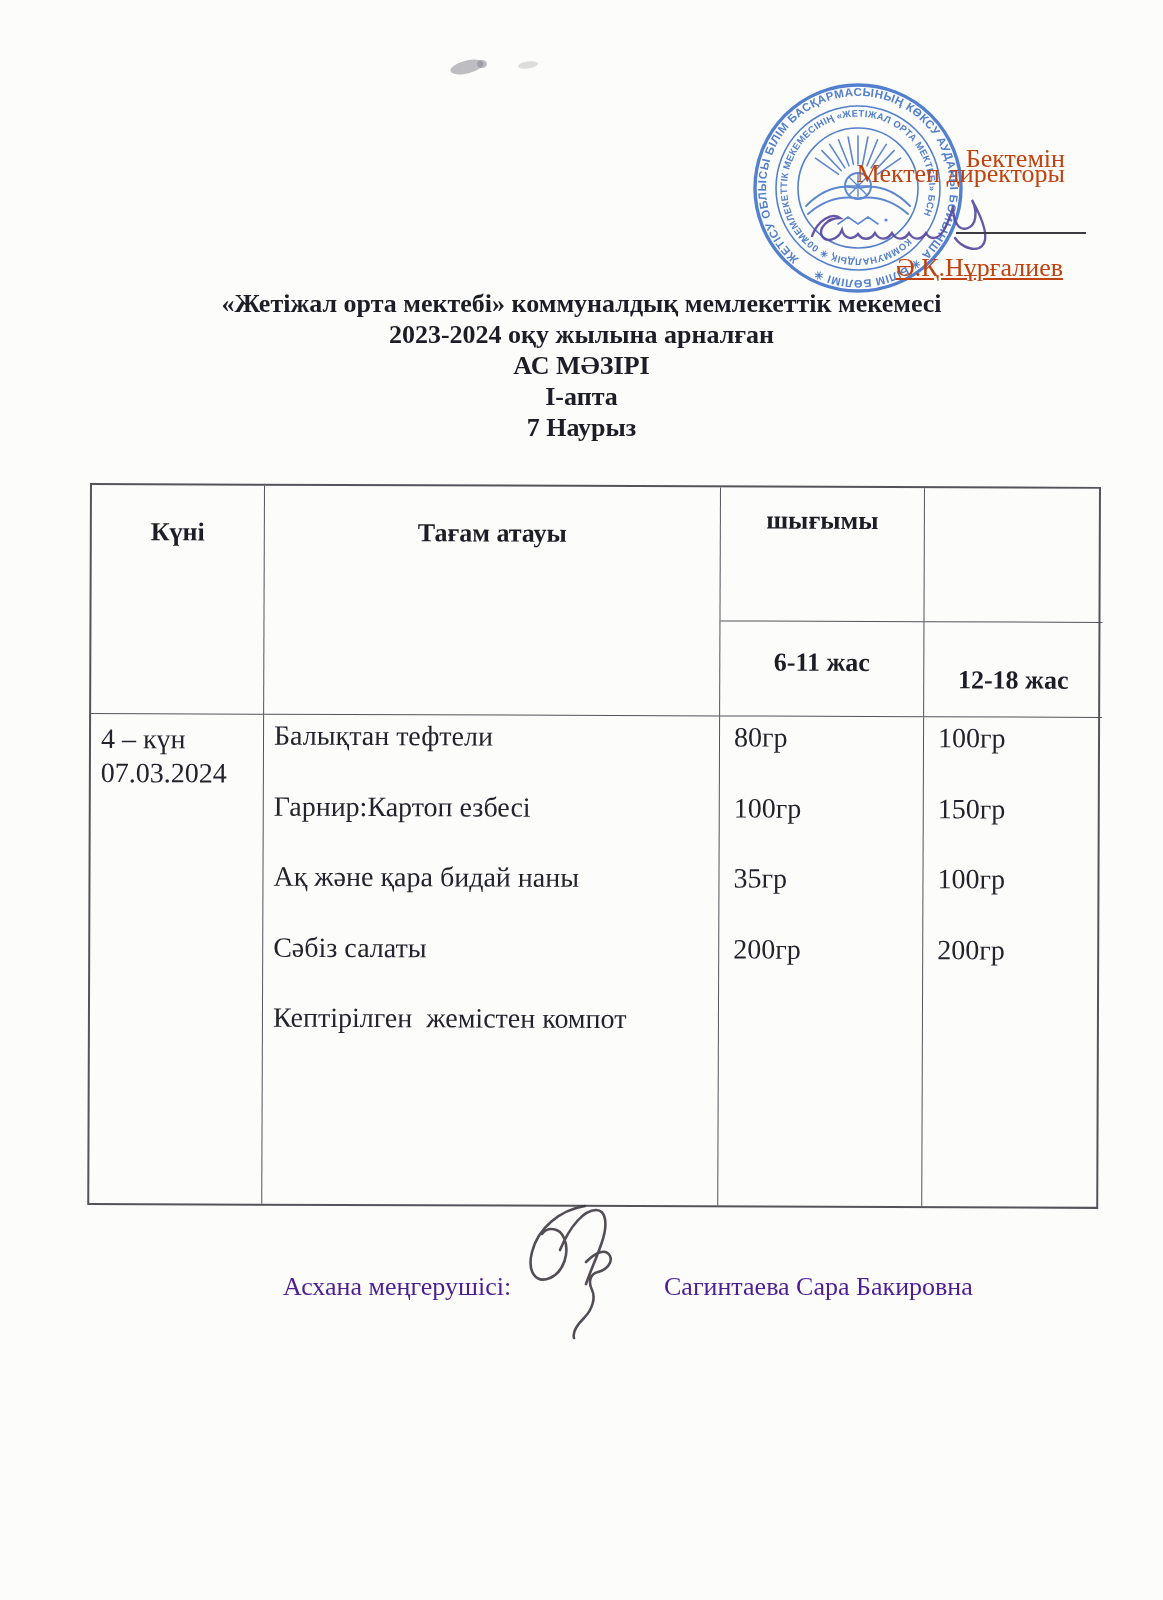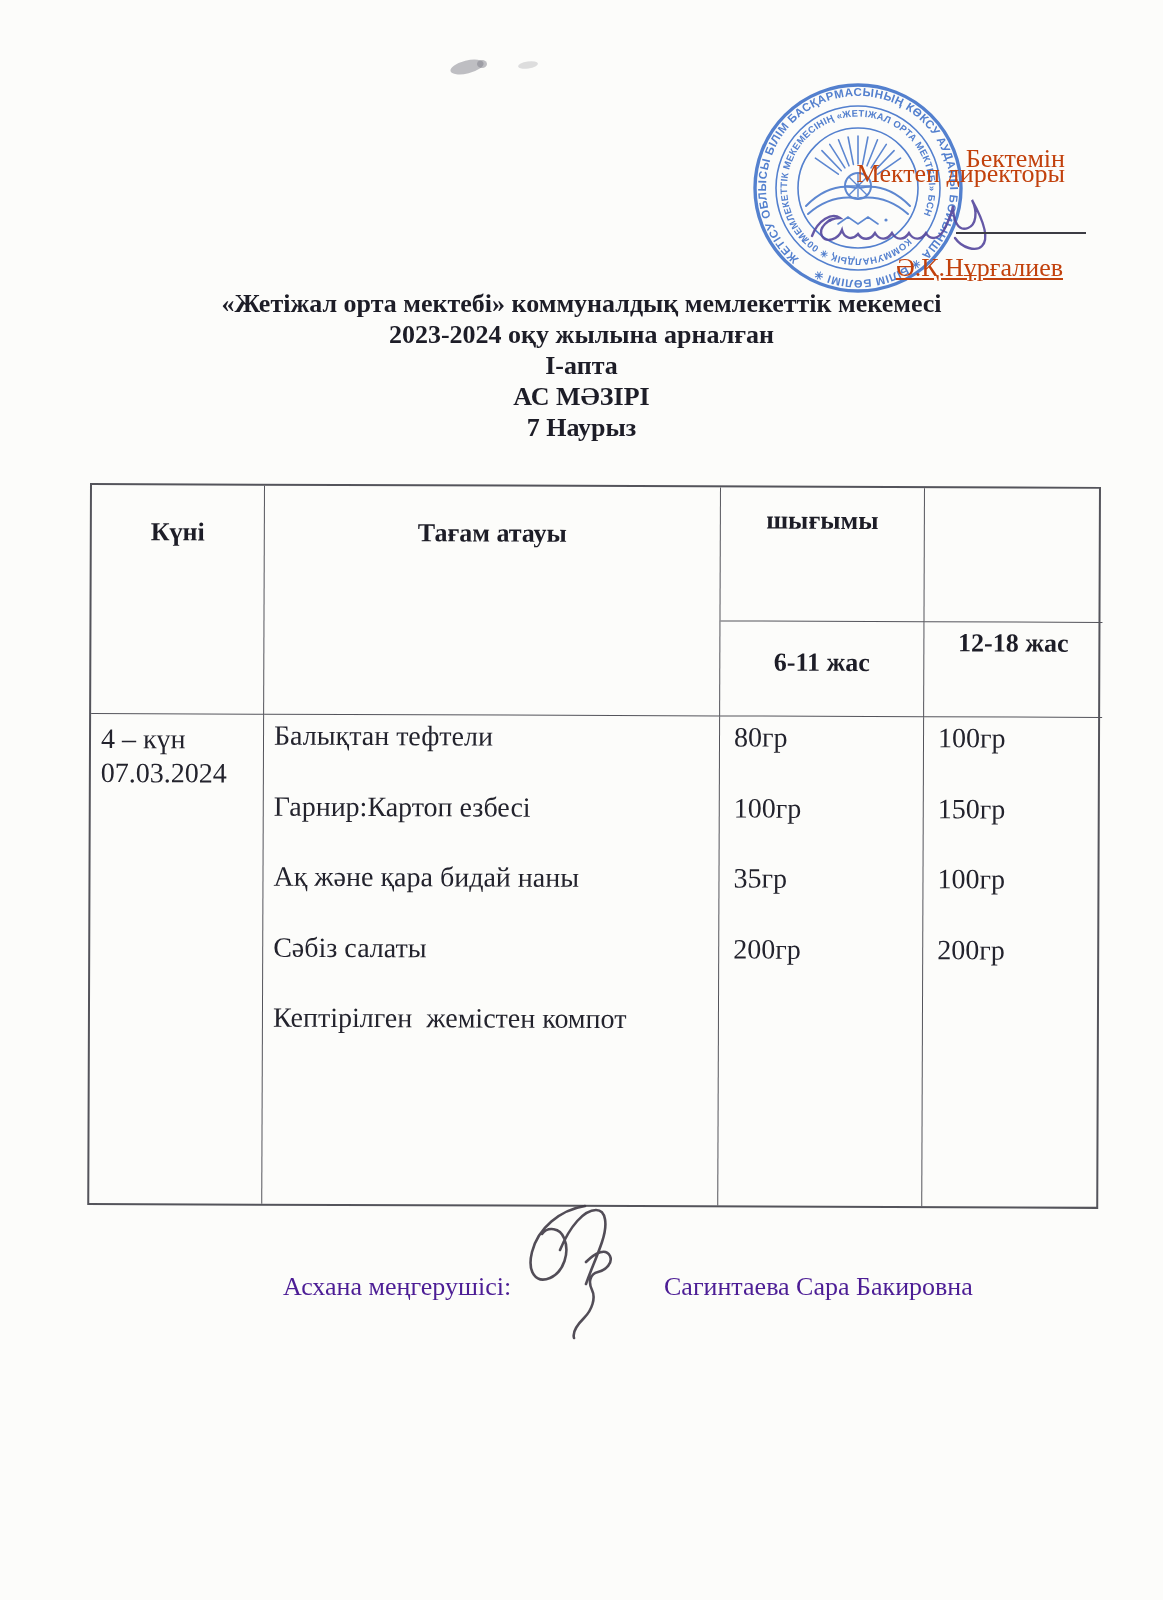--- a/index.html
+++ b/index.html
@@ -35,21 +35,21 @@
   .cell{box-sizing:border-box;}
   .b-r{border-right:1.6px solid #54545b;}
   .b-b{border-bottom:1.6px solid #54545b;}
   .hdr{font-weight:bold;font-size:26px;color:#1d1d27;}
   .hdr-center{display:flex;justify-content:center;align-items:flex-start;}
   .cell-day-header{grid-column:1;grid-row:1/3;padding-top:32px;}
   .cell-dish-header{grid-column:2;grid-row:1/3;padding-top:32px;}
   .cell-output-header{grid-column:3;grid-row:1;padding-top:18px;}
   .cell-empty-header{grid-column:4;grid-row:1;}
   .cell-age1{grid-column:3;grid-row:2;padding-top:26px;}
-  .cell-age2{grid-column:4;grid-row:2;padding-top:6px;}
+  .cell-age2{grid-column:4;grid-row:2;padding-top:21px;align-items:center;}
   .cell-body{grid-row:3;font-size:28px;}
   .cell-body-day{grid-column:1;padding:8px 0 0 10px;line-height:34px;}
   .cell-body-dish{grid-column:2;padding:5px 0 0 10px;}
   .cell-body-w1{grid-column:3;padding:5px 0 0 14px;}
   .cell-body-w2{grid-column:4;padding:5px 0 0 14px;}
   .menu-line{height:70.6px;white-space:pre;}
 
   
   .footer-text{font-size:26px;color:#4c1d95;}
 
@@ -99,22 +99,22 @@
 <svg class="abs" style="left:790px;top:180px;" width="300" height="80" viewBox="790 180 300 80">
   <path d="M 812 236 C 818 220 832 212 840 218 C 828 218 818 228 822 236 C 826 243 838 240 842 230 C 844 238 852 241 858 234 C 862 240 870 241 875 233 C 879 240 887 241 892 233 C 896 240 904 241 909 233 C 913 240 921 241 926 233 C 930 240 938 240 944 230 C 948 222 952 214 953 206 C 953 220 958 232 968 228 C 976 225 978 212 972 200 C 982 218 990 238 982 246 C 976 252 962 248 955 238" fill="none" stroke="#584a9e" stroke-width="2.4" stroke-linecap="round" opacity="0.92"></path>
 </svg>
 
 <div class="abs sig-underline" style="left:956px;top:232px;width:130px;"></div>
 <div class="abs approval-text" style="top:252px;right:100px;text-decoration:underline;">Ә.Қ.Нұрғалиев</div>
 
 <div class="abs title-block">
   <div class="title-line">«Жетіжал орта мектебі» коммуналдық мемлекеттік мекемесі</div>
   <div class="title-line">2023-2024 оқу жылына арналған</div>
+  <div class="title-line">АС МӘЗІРІ</div>
   <div class="title-line">І-апта</div>
-  <div class="title-line">АС МӘЗІРІ</div>
   <div class="title-line">7 Наурыз</div>
 </div>
 
 <div class="abs menu-table">
   <div class="cell hdr hdr-center b-r b-b cell-day-header">
     <span>Күні</span>
   </div>
   <div class="cell hdr hdr-center b-r b-b cell-dish-header">
     <span>Тағам атауы</span>
   </div>

